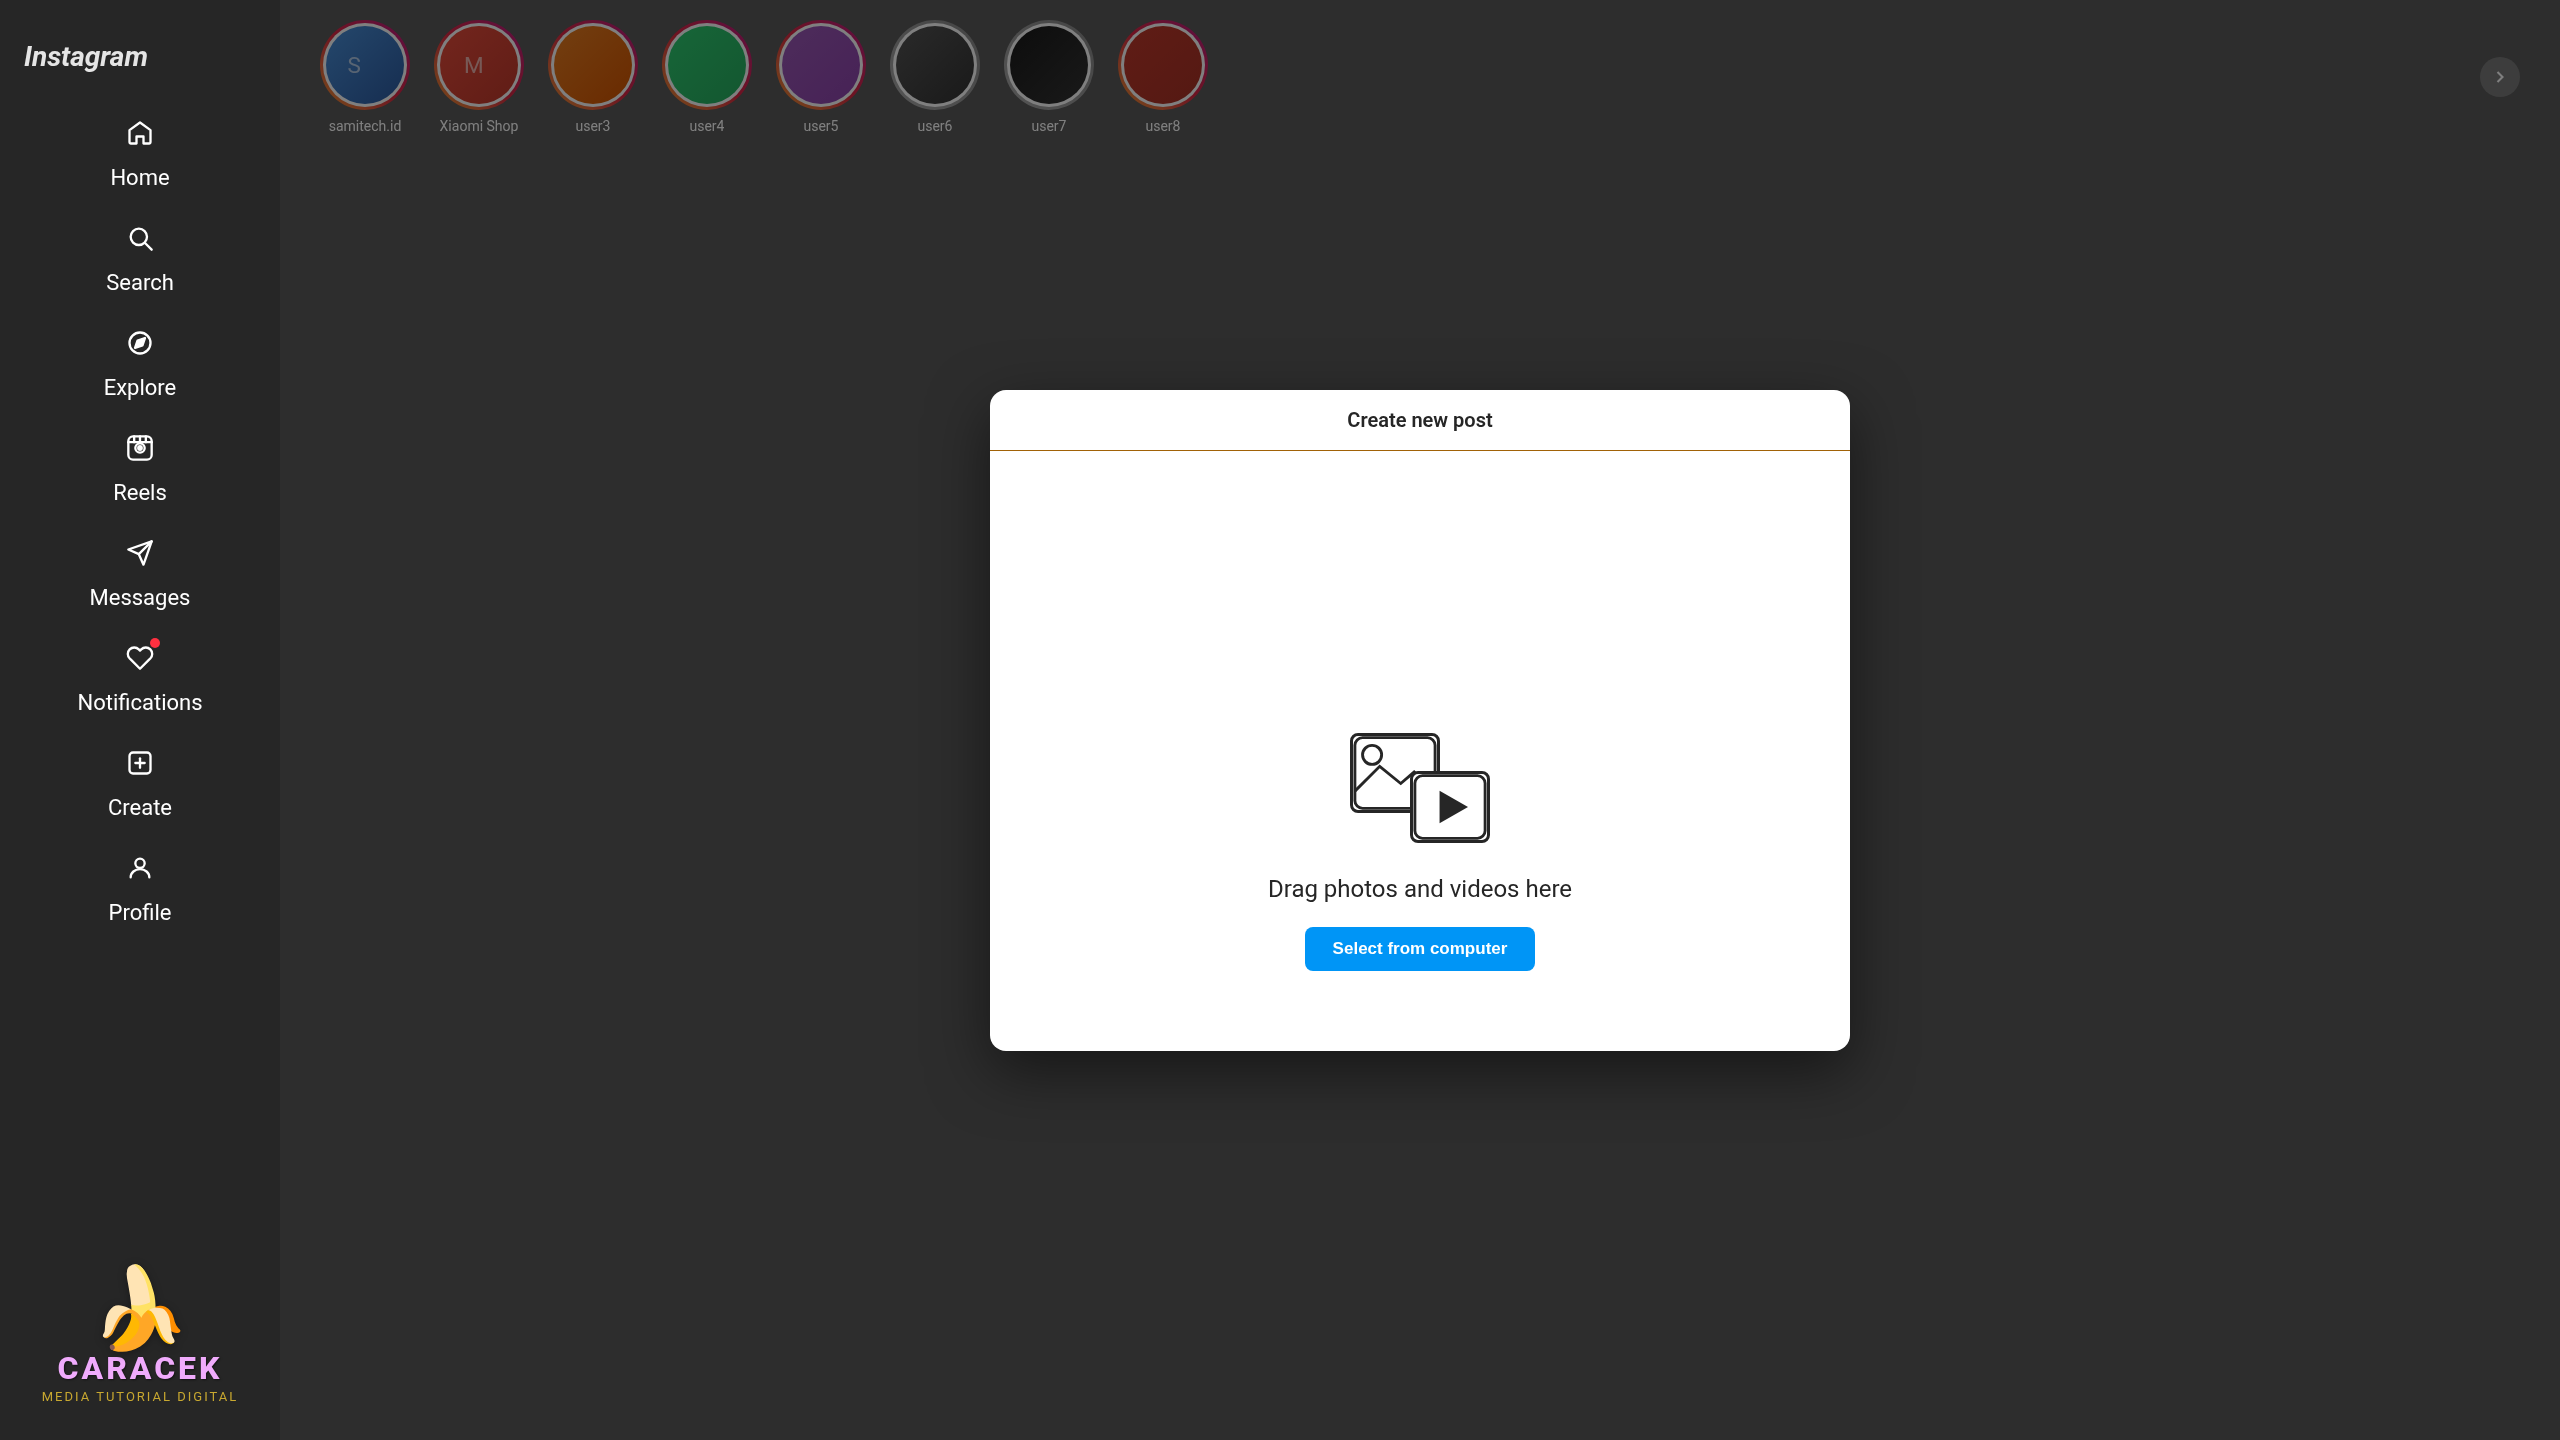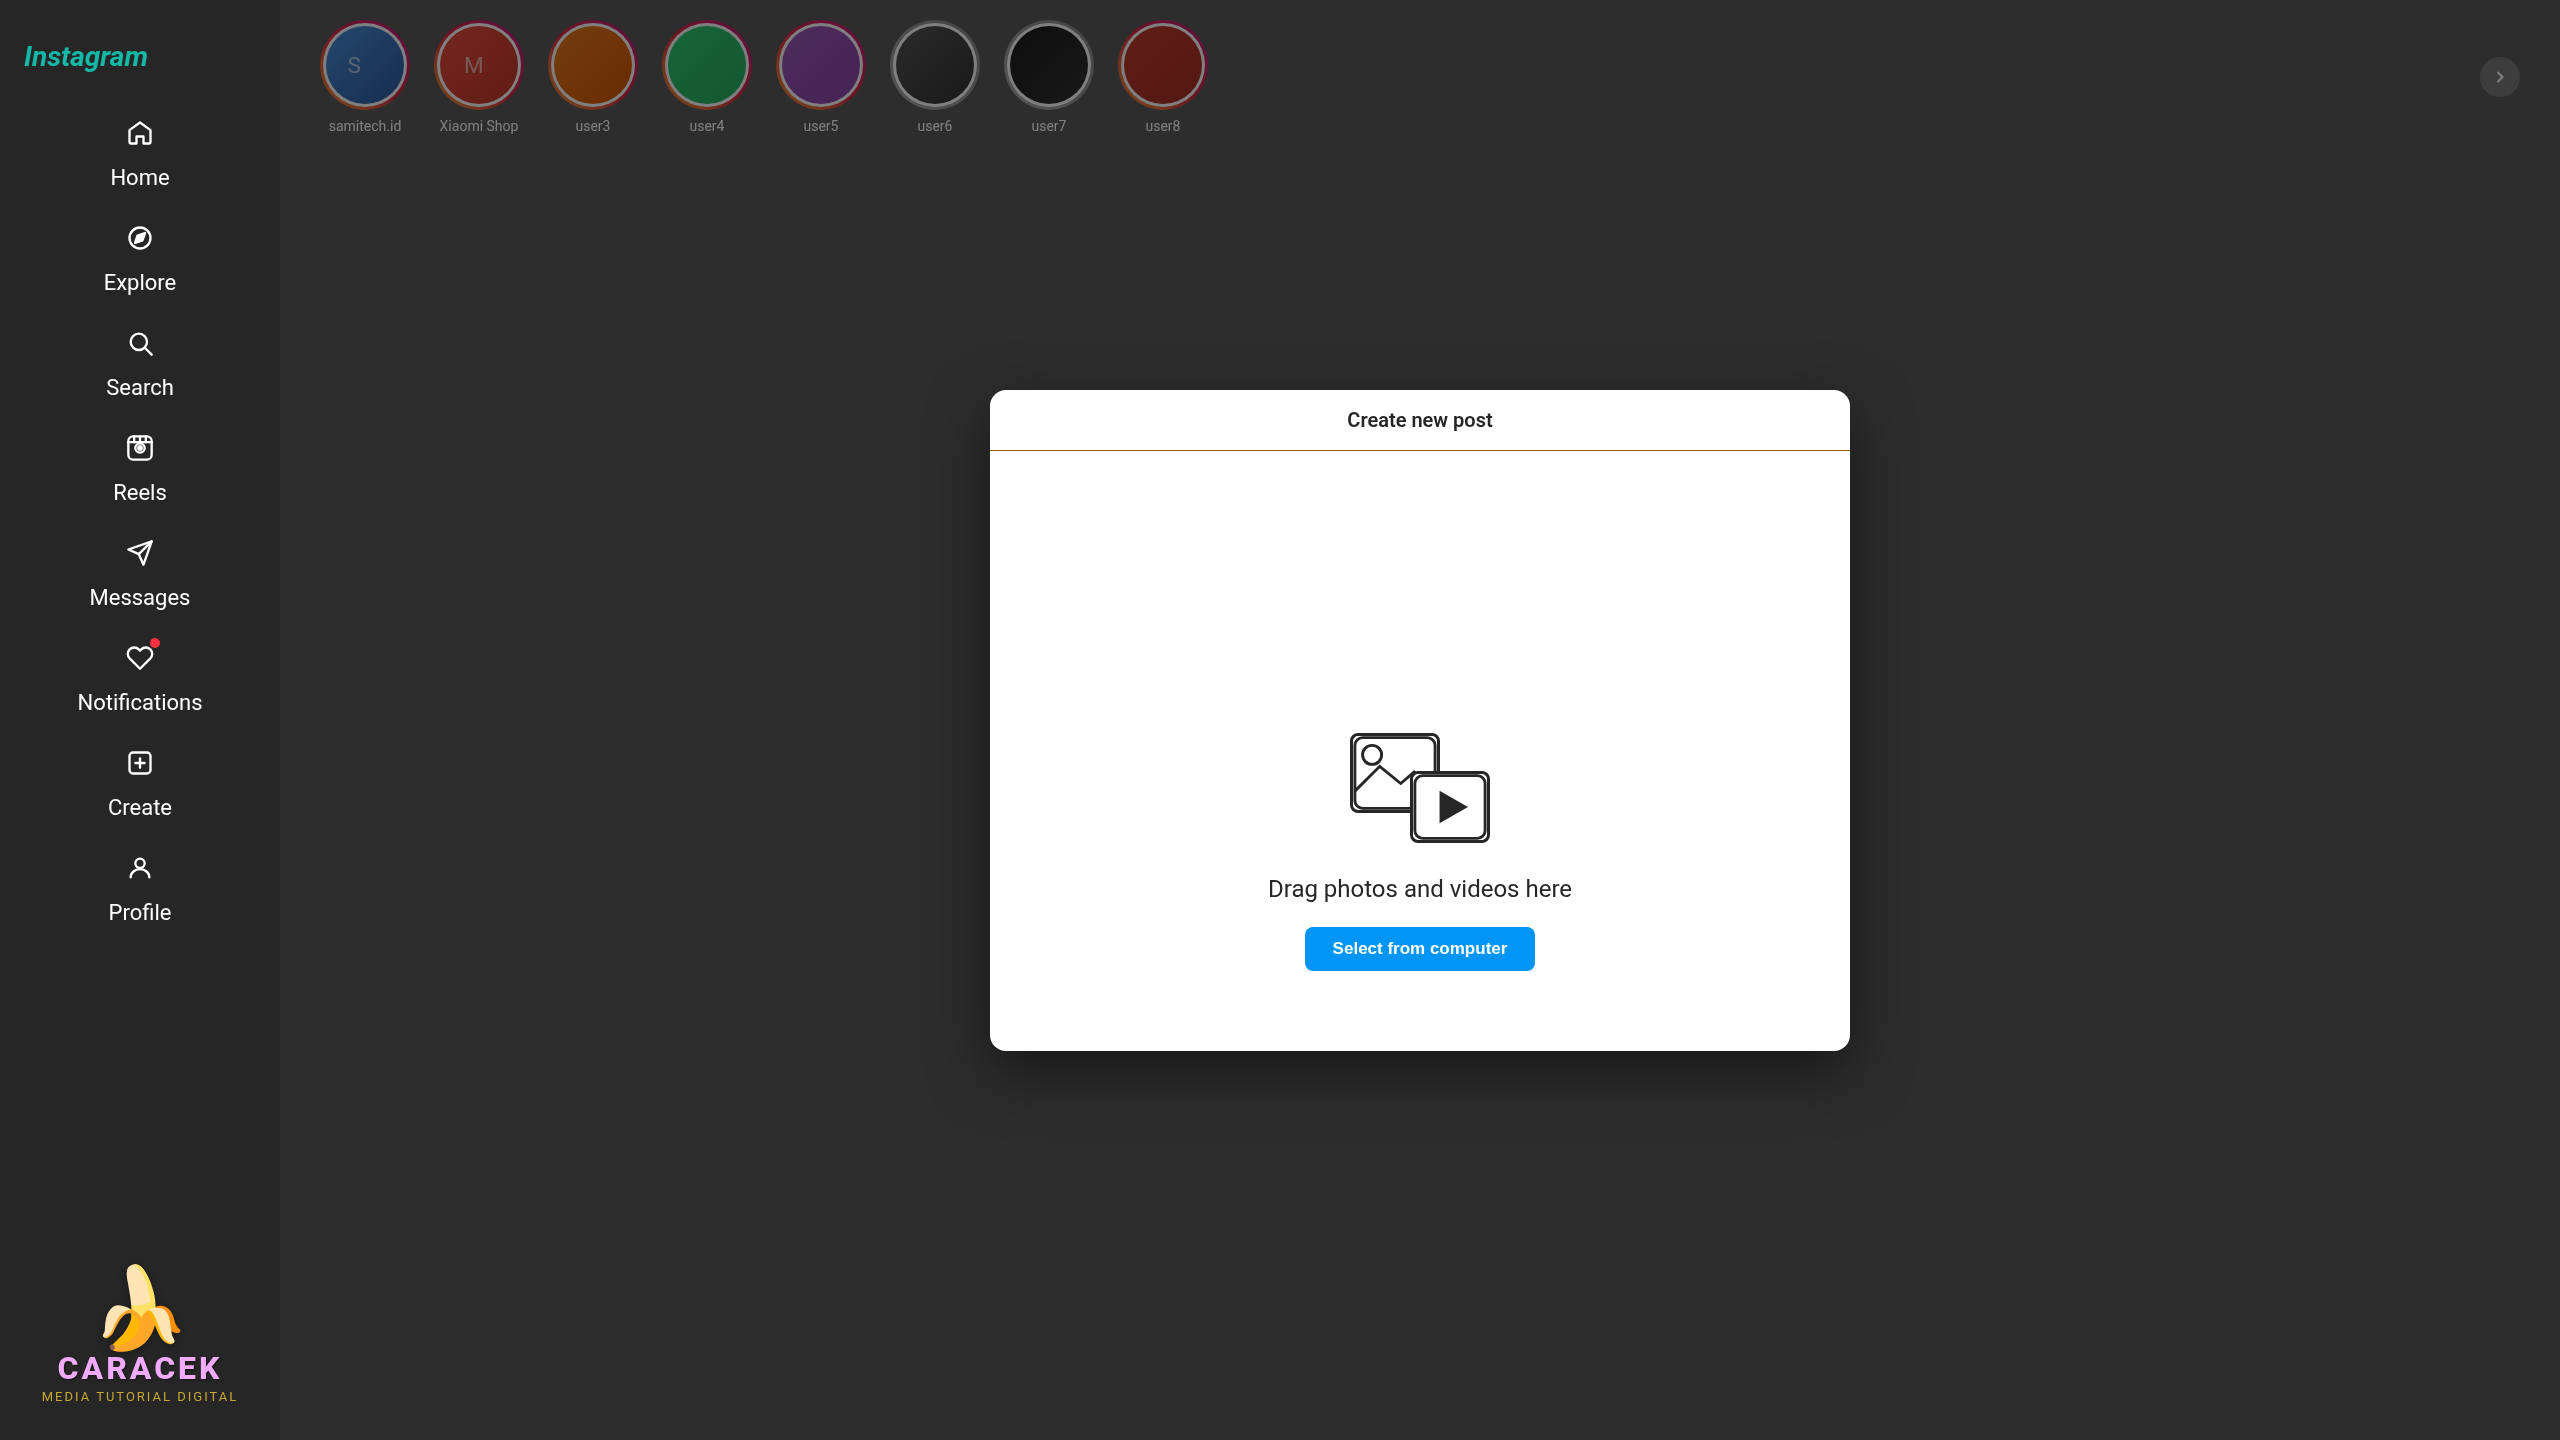--- a/index.html
+++ b/index.html
@@ -26,21 +26,21 @@
       flex-shrink: 0;
     }
 
     .sidebar-logo {
       padding: 20px 24px 30px 24px;
     }
 
     .sidebar-logo span {
       font-size: 28px;
       font-weight: 700;
-      color: #14b8a6;
+      color: #e5e5e5;
       font-style: italic;
     }
 
     .sidebar-nav {
       display: flex;
       flex-direction: column;
       flex: 1;
       gap: 4px;
       padding: 0 12px;
     }
@@ -336,35 +336,35 @@
         <svg viewBox="0 0 24 24">
             <path d="M3 9.5L12 3l9 6.5V20a1 1 0 01-1 1H15v-6H9v6H4a1 1 0 01-1-1V9.5z" stroke="#fff" stroke-width="2" fill="none"></path>
           </svg>
       </div>
       <span class="nav-label">Home</span>
     </div>
 
     <div class="nav-item">
       <div class="nav-icon">
         <svg viewBox="0 0 24 24">
+            <circle cx="11" cy="11" r="7"></circle>
+            <line x1="16.5" y1="16.5" x2="22" y2="22"></line>
+          </svg>
+      </div>
+      <span class="nav-label">Search</span>
+    </div>
+
+    <div class="nav-item">
+      <div class="nav-icon">
+        <svg viewBox="0 0 24 24">
             <circle cx="12" cy="12" r="9"></circle>
             <polygon points="16.24,7.76 14.12,14.12 7.76,16.24 9.88,9.88" fill="white" stroke="white"></polygon>
           </svg>
       </div>
       <span class="nav-label">Explore</span>
-    </div>
-
-    <div class="nav-item">
-      <div class="nav-icon">
-        <svg viewBox="0 0 24 24">
-            <circle cx="11" cy="11" r="7"></circle>
-            <line x1="16.5" y1="16.5" x2="22" y2="22"></line>
-          </svg>
-      </div>
-      <span class="nav-label">Search</span>
     </div>
 
     <div class="nav-item">
       <div class="nav-icon">
         <svg viewBox="0 0 24 24">
           <rect x="2" y="2" width="20" height="20" rx="4"></rect>
           <circle cx="12" cy="12" r="4"></circle>
           <circle cx="12" cy="12" r="1.5" fill="white"></circle>
           <line x1="2" y1="7" x2="22" y2="7"></line>
           <line x1="7" y1="2" x2="7" y2="7"></line>

